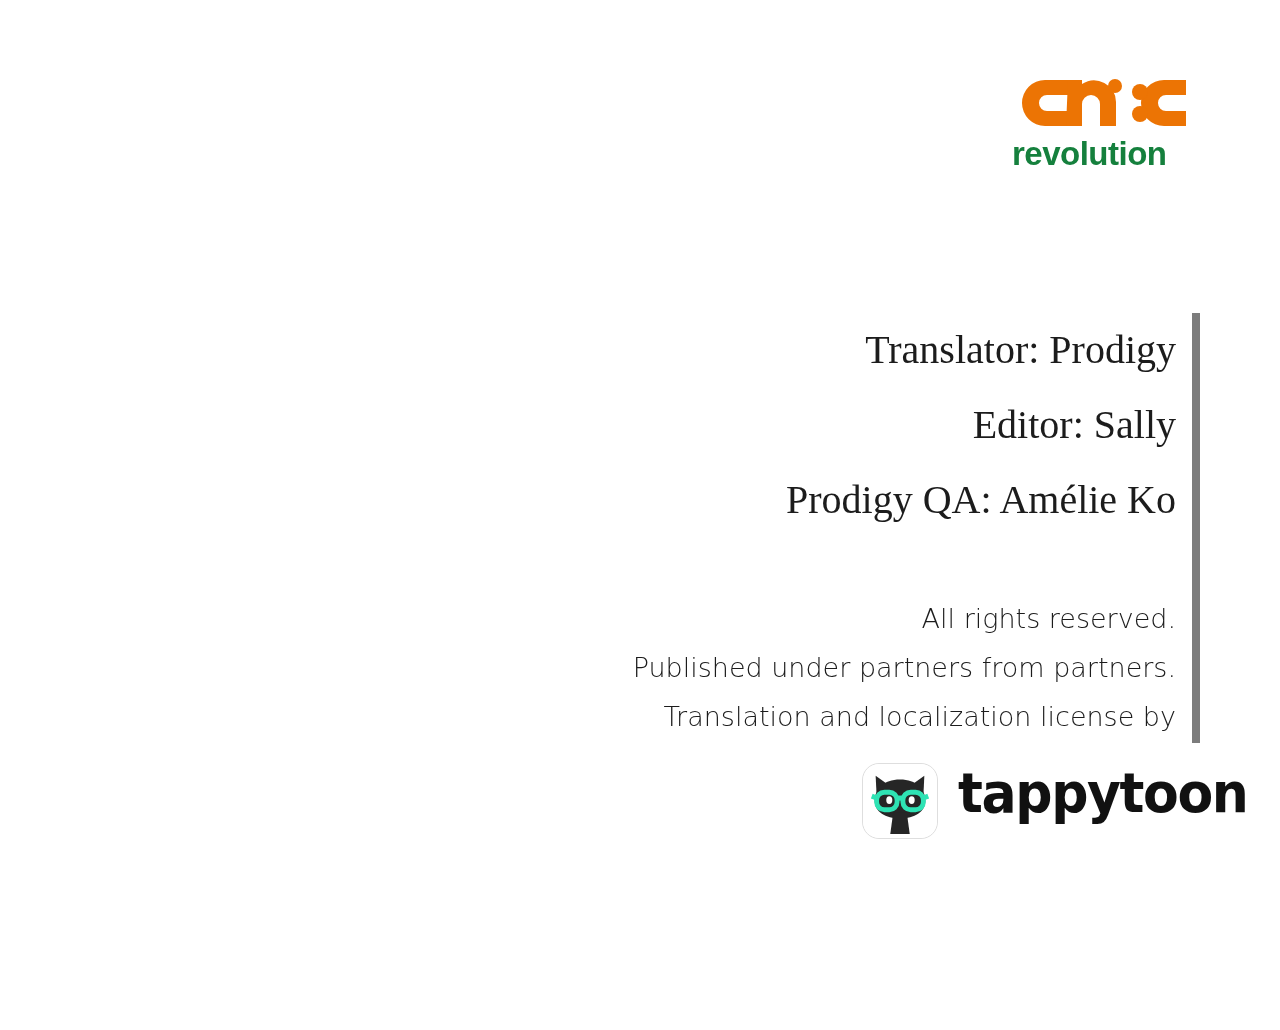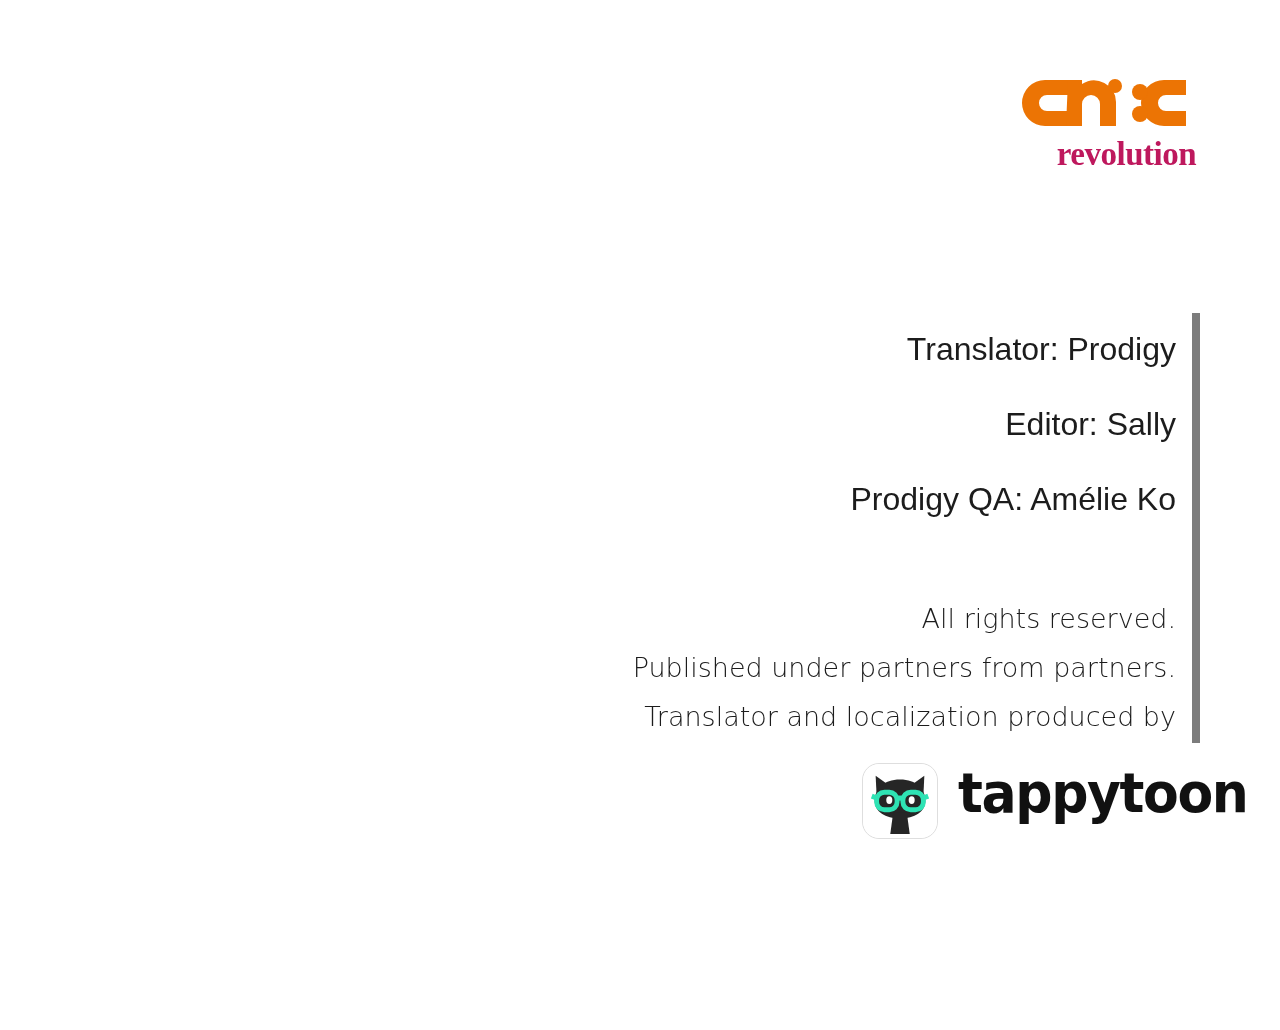--- a/index.html
+++ b/index.html
@@ -27,42 +27,42 @@
   }
   #publisher-logo .cnc-mark {
     display: block;
     width: 184px;
     height: 62px;
   }
   #publisher-logo .revolution-word {
     display: block;
     width: 184px;
     margin-top: 1px;
-    text-align: right;
-    font-family: Liberation Serif, serif;
+    text-align: left;
+    font-family: Liberation Sans, sans-serif;
     font-weight: 700;
     font-size: 33px;
     letter-spacing: -0.5px;
     line-height: 38px;
-    color: #be185d;
+    color: #15803d;
     white-space: nowrap;
   }
 
   
   #credits-block {
     position: absolute;
     right: 104px;
     top: 312px;
     width: 640px;
     text-align: right;
   }
   .credit-line {
-    font-family: Liberation Sans, sans-serif;
+    font-family: Liberation Serif, serif;
     font-weight: 300;
-    font-size: 32px;
+    font-size: 40px;
     line-height: 75px;
     color: #1c1c1c;
     white-space: nowrap;
   }
 
   
   #credits-rule {
     position: absolute;
     left: 1192px;
     top: 313px;
@@ -148,21 +148,21 @@
 <div id="credits-block">
   <div class="credit-line">Translator: Prodigy</div>
   <div class="credit-line">Editor: Sally</div>
   <div class="credit-line">Prodigy QA: Amélie Ko</div>
 </div>
 <div id="credits-rule"></div>
 
 <div id="rights-block">
   <div class="rights-line">All rights reserved.</div>
   <div class="rights-line">Published under partners from partners.</div>
-  <div class="rights-line">Translator and localization produced by</div>
+  <div class="rights-line">Translation and localization license by</div>
 </div>
 
 <div id="tappytoon-lockup">
   <div id="tappytoon-app-icon">
     <svg viewBox="0 0 76 76" aria-hidden="true">
       <rect x="0" y="0" width="76" height="76" rx="17" fill="#ffffff"></rect>
       <g fill="#262626">
 
         <path d="M13 12 L14 33 L27 22 Z"></path>
         <path d="M63 12 L62 33 L49 22 Z"></path>

